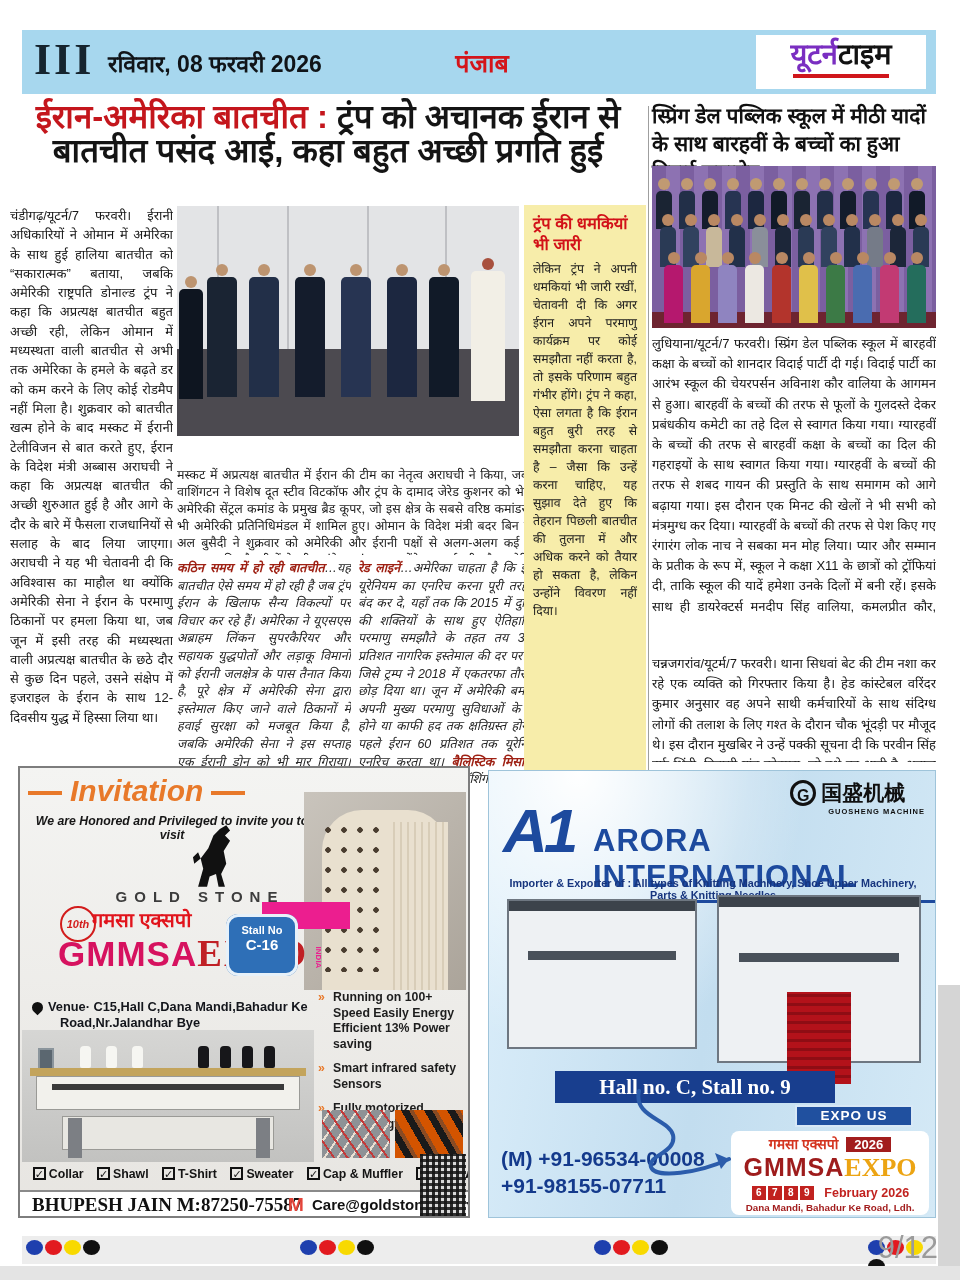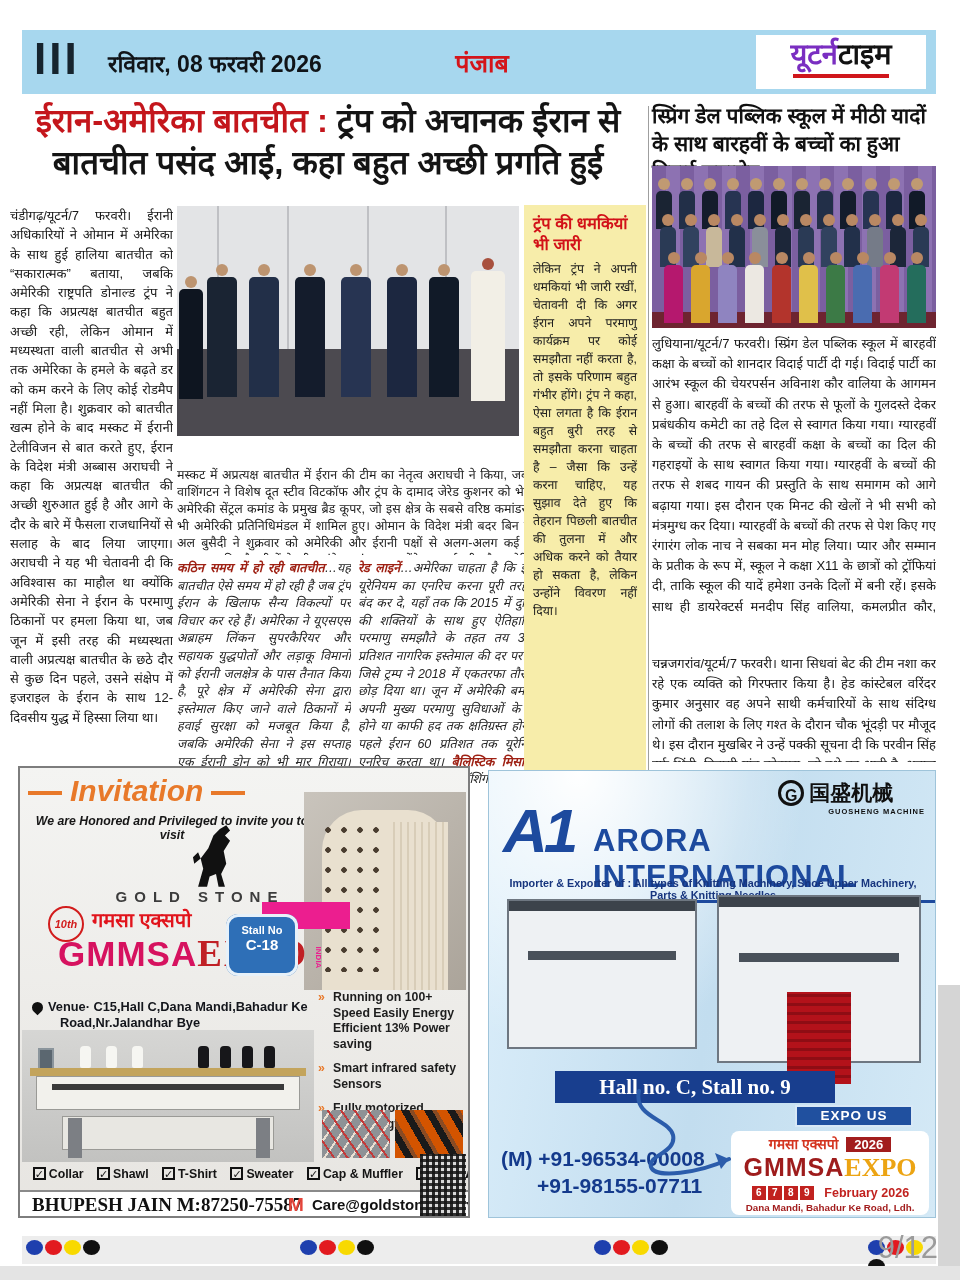--- a/index.html
+++ b/index.html
@@ -2,31 +2,31 @@
 <html><head>
 <meta charset="utf-8">
 <style>
   html,body{margin:0;padding:0;width:960px;height:1280px;overflow:hidden;background:#e9e9e9;}
   *{box-sizing:border-box;font-family:"Liberation Sans","DejaVu Sans",sans-serif;}
   .page{position:relative;width:960px;height:1280px;background:#fff;}
   .abs{position:absolute;}
 
   
   .hdr{left:22px;top:30px;width:914px;height:64px;background:#a7d7ee;}
-  .hdr-roman{left:12px;top:4px;font-family:Liberation Sans, sans-serif;font-size:44px;font-weight:bold;color:#16242e;letter-spacing:3px;}
+  .hdr-roman{left:12px;top:4px;font-family:Liberation Serif, serif;font-size:44px;font-weight:bold;color:#16242e;letter-spacing:3px;}
   .hdr-date{left:86px;top:17px;font-size:23px;font-weight:bold;color:#101418;}
   .hdr-section{left:330px;top:15px;width:260px;text-align:center;font-size:25px;font-weight:bold;color:#d4151a;}
   .logo-box{right:10px;top:5px;width:170px;height:54px;background:#fff;text-align:center;padding-top:3px;}
   .logo-line{font-size:29px;font-weight:bold;line-height:32px;}
   .logo-p1{color:#7a2ec1;}
   .logo-p2{color:#121212;}
   .logo-tag{width:96px;height:4px;background:#d0161b;margin:4px auto 0;}
 
   
-  .lead-head{left:8px;top:100px;width:640px;text-align:center;font-size:33px;font-weight:bold;line-height:42px;color:#141414;}
+  .lead-head{left:8px;top:100px;width:640px;text-align:center;font-size:33px;font-weight:bold;line-height:34px;color:#141414;}
   .lead-head .red{color:#c4161c;}
   .vdiv{left:648px;top:106px;width:1px;height:680px;background:#9f9f9f;}
 
   
   .colL{left:10px;top:206px;width:163px;height:555px;font-size:13px;line-height:19.3px;text-align:justify;color:#181818;overflow:hidden;}
   .cap-title{left:177px;top:441px;width:370px;font-size:19px;font-weight:bold;color:#cc1218;}
   .cap-body{left:177px;top:467px;width:364px;height:88px;font-size:12.5px;line-height:17px;text-align:justify;color:#1b1b1b;overflow:hidden;}
   .subcol{top:560px;height:228px;font-size:12.5px;line-height:17.6px;font-style:italic;text-align:justify;color:#242424;overflow:hidden;}
   .subcolL{left:177px;width:174px;}
   .subcolR{left:358px;width:184px;}
@@ -59,21 +59,21 @@
   .inv-row{left:0;top:6px;width:290px;text-align:left;color:#e8792a;font-size:30px;font-weight:bold;font-style:italic;}
   .inv-dash{display:inline-block;width:34px;height:4px;background:#e8792a;vertical-align:middle;margin:0 8px;}
   .inv-sub{left:6px;top:46px;width:292px;text-align:center;font-size:12.3px;font-weight:bold;font-style:italic;color:#161616;}
   .sweater{right:2px;top:24px;width:162px;height:198px;background:linear-gradient(135deg,#c9c4bc,#aba49a);}
   .sweater .torso{position:absolute;left:18px;top:18px;width:126px;height:180px;border-radius:40px 40px 0 0;background:#e9e0cf;}
   .sweater .pat{position:absolute;left:18px;top:30px;width:64px;height:150px;background:
       radial-gradient(circle at 6px 8px,#4a3d30 2.5px,transparent 3px) 0 0/16px 20px;}
   .sweater .rib{position:absolute;left:84px;top:30px;width:60px;height:168px;background:repeating-linear-gradient(90deg,#e9e0cf 0 5px,#d8cdb8 5px 7px);}
   .horse{left:168px;top:56px;width:56px;height:64px;}
   .brand-gs{left:60px;top:120px;width:240px;text-align:center;font-size:15px;font-weight:bold;letter-spacing:7px;color:#3c3c3c;}
-  .badge10{left:28px;top:138px;width:36px;height:36px;border:2px solid #d21c1c;border-radius:50%;color:#d21c1c;font-size:11px;font-weight:bold;font-style:italic;text-align:center;line-height:32px;}
+  .badge10{left:40px;top:138px;width:36px;height:36px;border:2px solid #d21c1c;border-radius:50%;color:#d21c1c;font-size:11px;font-weight:bold;font-style:italic;text-align:center;line-height:32px;}
   .expo-hi{left:72px;top:138px;font-size:20px;font-weight:bold;color:#e1141c;}
   .pink-rect{left:242px;top:134px;width:88px;height:27px;background:#ec1e8f;}
   .gmmsa-row{left:38px;top:164px;}
   .gmmsa-word{font-size:35px;font-weight:bold;color:#d6125f;letter-spacing:1px;}
   .expo-word{font-family:"Liberation Serif",serif;font-size:37px;font-weight:bold;color:#c02025;letter-spacing:2px;}
   .india-vert{display:inline-block;font-size:8px;font-weight:bold;color:#ec1e8f;transform:rotate(90deg) translateX(-6px);}
   .feb-row{left:46px;top:206px;font-size:20px;font-weight:bold;color:#111;}
   .date-blk{display:inline-block;width:17px;height:19px;background:#ec1e8f;color:#fff;font-size:13px;font-weight:bold;text-align:center;line-height:19px;margin:0 1px;vertical-align:2px;}
   .stall-badge{left:206px;top:146px;width:72px;height:62px;background:#2e6fb7;border-radius:12px;color:#fff;text-align:center;box-shadow:0 0 0 3px #e7f1f9 inset;}
   .stall-badge .s1{font-size:11px;font-weight:bold;margin-top:10px;}
@@ -109,40 +109,40 @@
      repeating-linear-gradient(90deg,#2a2a2a 0 3px,#d9d9d9 3px 6px);}
 
   
   .adR{left:488px;top:770px;width:448px;height:448px;background:
      radial-gradient(ellipse at 20% 0%,#ffffff 0%,rgba(255,255,255,0) 45%),
      linear-gradient(100deg,#dbeefa 0%,#c2ddef 50%,#d4e9f6 100%);
      border:1px solid #9fc4da;overflow:hidden;}
   .guo{right:10px;top:8px;text-align:left;}
   .guo-circ{display:inline-block;width:26px;height:26px;border:3px solid #111;border-radius:50%;font-size:16px;font-weight:bold;text-align:center;line-height:26px;color:#111;vertical-align:middle;margin-right:5px;}
   .guo-cn{display:inline-block;font-size:21px;font-weight:bold;color:#101010;vertical-align:middle;}
-  .guo-en{font-size:7.5px;font-weight:bold;color:#101010;letter-spacing:1px;margin-left:50px;}
+  .guo-en{font-size:7.5px;font-weight:bold;color:#101010;letter-spacing:1px;margin-left:38px;}
   .a1{left:14px;top:24px;font-size:62px;font-weight:bold;font-style:italic;color:#1d4a9e;letter-spacing:-4px;}
   .arora{left:104px;top:52px;font-size:31px;font-weight:bold;color:#1d4a9e;letter-spacing:1px;border-bottom:3px solid #1d4a9e;padding-bottom:5px;}
   .arora-sub{left:8px;top:106px;width:432px;text-align:center;font-size:10.8px;font-weight:bold;color:#17357e;}
   .km{position:absolute;background:#eef1f3;border:2px solid #6e7781;}
   .km .top{position:absolute;left:0;right:0;top:0;height:10px;background:#3c434b;}
   .km .carr{position:absolute;left:10%;right:10%;top:34%;height:9px;background:#49515a;}
   .km .cloth{position:absolute;left:34%;width:32%;top:58%;height:56%;background:repeating-linear-gradient(0deg,#b3121a 0 6px,#8e0d14 6px 9px);}
   .hall-bar{left:66px;top:300px;width:280px;height:32px;background:#183e8e;color:#fff;text-align:center;font-family:"Liberation Serif",serif;font-size:21px;font-weight:bold;line-height:32px;}
   .visit{right:22px;top:334px;width:118px;height:22px;background:#20509f;border:2px solid #d8e8f6;color:#fff;text-align:center;font-size:13.5px;font-weight:bold;line-height:18px;letter-spacing:1px;}
   .expo-card{right:6px;top:360px;width:198px;height:84px;background:#fff;border-radius:8px;padding:3px 6px;text-align:center;}
   .ec-l1{font-size:14px;font-weight:bold;color:#d4341f;}
   .ec-badge{display:inline-block;background:#a21d1d;color:#fff;font-size:13px;font-weight:bold;padding:0 8px;margin-left:8px;}
   .ec-l2 .g{font-size:25px;font-weight:bold;color:#9e1c1c;letter-spacing:1px;}
   .ec-l2 .e{font-family:"Liberation Serif",serif;font-size:26px;font-weight:bold;color:#eca413;}
   .ec-blk{display:inline-block;width:14px;height:14px;background:#c1221f;color:#fff;font-size:10px;font-weight:bold;line-height:14px;margin:0 1px;vertical-align:1px;}
   .ec-feb{font-size:12.5px;font-weight:bold;color:#c1221f;margin-left:5px;}
   .ec-addr{font-size:9.8px;font-weight:bold;color:#a21d1d;margin-top:1px;}
   .phones{left:12px;top:374px;font-size:21px;font-weight:bold;color:#143a8c;line-height:27px;}
-  .phones .p2{margin-left:36px;}
+  .phones .p2{}
   .arrow-svg{left:140px;top:318px;}
 
   
   .foot{left:22px;top:1236px;width:914px;height:28px;background:#ededed;}
   .dots{position:absolute;top:4px;}
   .dot{display:inline-block;width:17px;height:15px;border-radius:50%;margin-right:2px;}
   .d-b{background:#1e3fae;} .d-r{background:#e21a1f;} .d-y{background:#f8d900;} .d-k{background:#101010;}
   .pagenum{right:22px;top:1230px;font-size:31px;color:#9b9b9b;}
   .gray-strip{right:0;top:985px;width:22px;height:295px;background:#d5d5d5;}
   .bottom-strip{left:0;top:1266px;width:960px;height:14px;background:#e4e4e4;}
@@ -383,21 +383,21 @@
     </div>
     <div class="abs brand-gs">GOLD STONE</div>
     <div class="abs badge10">10th</div>
     <div class="abs expo-hi">गमसा एक्सपो</div>
     <div class="abs pink-rect"></div>
     <div class="abs gmmsa-row">
       <span class="gmmsa-word">GMMSA</span><span class="expo-word">EXPO</span><span class="india-vert">INDIA</span>
     </div>
     <div class="abs stall-badge">
       <div class="s1">Stall No</div>
-      <div class="s2">C-18</div>
+      <div class="s2">C-16</div>
     </div>
     <div class="abs venue">
       <span class="pin"></span>
       <div style="padding-left:14px">Venue· C15,Hall C,Dana Mandi,Bahadur Ke</div>
       <div style="padding-left:26px">Road,Nr.Jalandhar Bye Pass,Ludhiana,India</div>
     </div>
 
     <div class="abs machine">
       <div class="screen"></div>
       <div class="gantry"></div>

